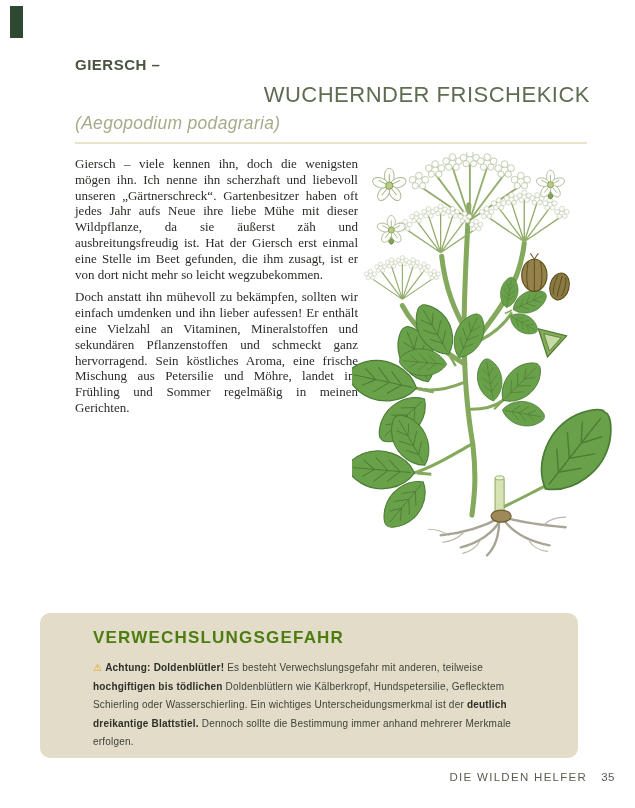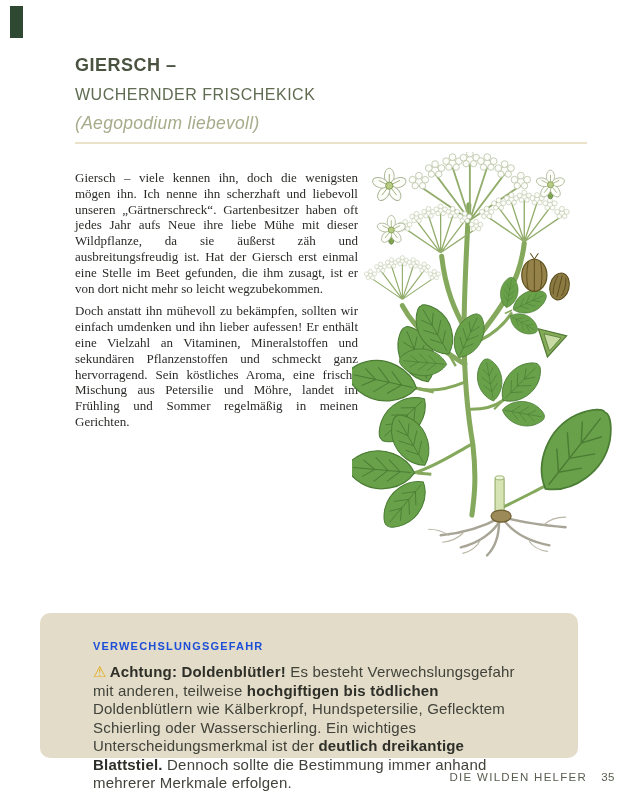--- a/index.html
+++ b/index.html
@@ -11,60 +11,59 @@
     font-family:"Liberation Sans", sans-serif;
     overflow:hidden;
   }
   .corner-tab {
     position:absolute; left:10px; top:6px;
     width:13px; height:32px;
     background:#2e4831;
   }
   .header { position:absolute; left:75px; top:50px; width:515px; }
   .title-line1 {
-    font-size:18px; font-weight:700; letter-spacing:.5px;
+    font-size:15px; font-weight:700; letter-spacing:.5px;
     color:#4a5340; line-height:30px;
   }
   .title-line2 {
-    font-size:16px; font-weight:400; letter-spacing:.5px;
-    color:#5f6c51; line-height:30px;
+    font-size:22px; font-weight:400; letter-spacing:.5px;
+    color:#5f6c51; line-height:30px;text-align:right;
   }
   .subtitle {
     font-size:17.5px; font-style:italic; font-weight:400;
     color:#a6ab8a; line-height:26px; letter-spacing:.3px;
   }
   .header-divider {
     position:absolute; left:75px; top:142px;
     width:512px; height:2px; background:#eae3c9;
   }
   .body-col {
-    position:absolute; left:75px; top:170px; width:283px;
+    position:absolute; left:75px; top:156px; width:283px;
     font-family:"Liberation Serif", serif;
     font-size:13px; line-height:15.8px; color:#2b2b28;
     text-align:justify;
   }
   .body-col p + p { margin-top:7px; }
   .illustration {
     position:absolute; left:352px; top:152px;
     width:272px; height:424px;
   }
   .warning-box {
     position:absolute; left:40px; top:613px;
     width:538px; height:145px;
     background:#e2dcc9; border-radius:10px;
     padding:15px 40px 0 53px;
   }
   .warning-heading {
-    font-size:11px; font-weight:700; letter-spacing:1.2px;
-    color:#1d4ed8;
-    margin-top:12px;
+    font-size:17px; font-weight:700; letter-spacing:1.2px;
+    color:#4d7c0f;
   }
   .warning-text {
     margin-top:11px;
-    font-size:15px; line-height:18.5px; color:#41423a;
+    font-size:10px; line-height:18.5px; color:#41423a;
     letter-spacing:.2px;
   }
   .warning-text b { color:#2e2f28; }
   .warn-icon {
     color:#e3a912; font-weight:700; margin-right:3px;
     font-family:"DejaVu Sans", sans-serif;
   }
   .footer {
     position:absolute; right:20px; top:771px;
     display:flex; align-items:flex-start; gap:14px;
@@ -76,21 +75,21 @@
 </head>
 <body>
 
 <div class="page">
 
   <div class="corner-tab"></div>
 
   <div class="header">
     <div class="title-line1">GIERSCH –</div>
     <div class="title-line2">WUCHERNDER FRISCHEKICK</div>
-    <div class="subtitle">(Aegopodium liebevoll)</div>
+    <div class="subtitle">(Aegopodium podagraria)</div>
   </div>
   <div class="header-divider"></div>
 
   <div class="body-col">
     <p>Giersch – viele kennen ihn, doch die wenigsten mögen ihn. Ich nenne ihn scherzhaft und liebevoll unseren „Gärtnerschreck“. Gartenbesitzer haben oft jedes Jahr aufs Neue ihre liebe Mühe mit dieser Wildpflanze, da sie äußerst zäh und ausbreitungsfreudig ist. Hat der Giersch erst einmal eine Stelle im Beet gefunden, die ihm zusagt, ist er von dort nicht mehr so leicht wegzubekommen.</p>
     <p>Doch anstatt ihn mühevoll zu bekämpfen, sollten wir einfach umdenken und ihn lieber aufessen! Er enthält eine Vielzahl an Vitaminen, Mineralstoffen und sekundären Pflanzenstoffen und schmeckt ganz hervorragend. Sein köstliches Aroma, eine frische Mischung aus Petersilie und Möhre, landet im Frühling und Sommer regelmäßig in meinen Gerichten.</p>
   </div>
 
   <svg class="illustration" viewBox="0 0 270 420" xmlns="http://www.w3.org/2000/svg" aria-hidden="true">
     <defs>

